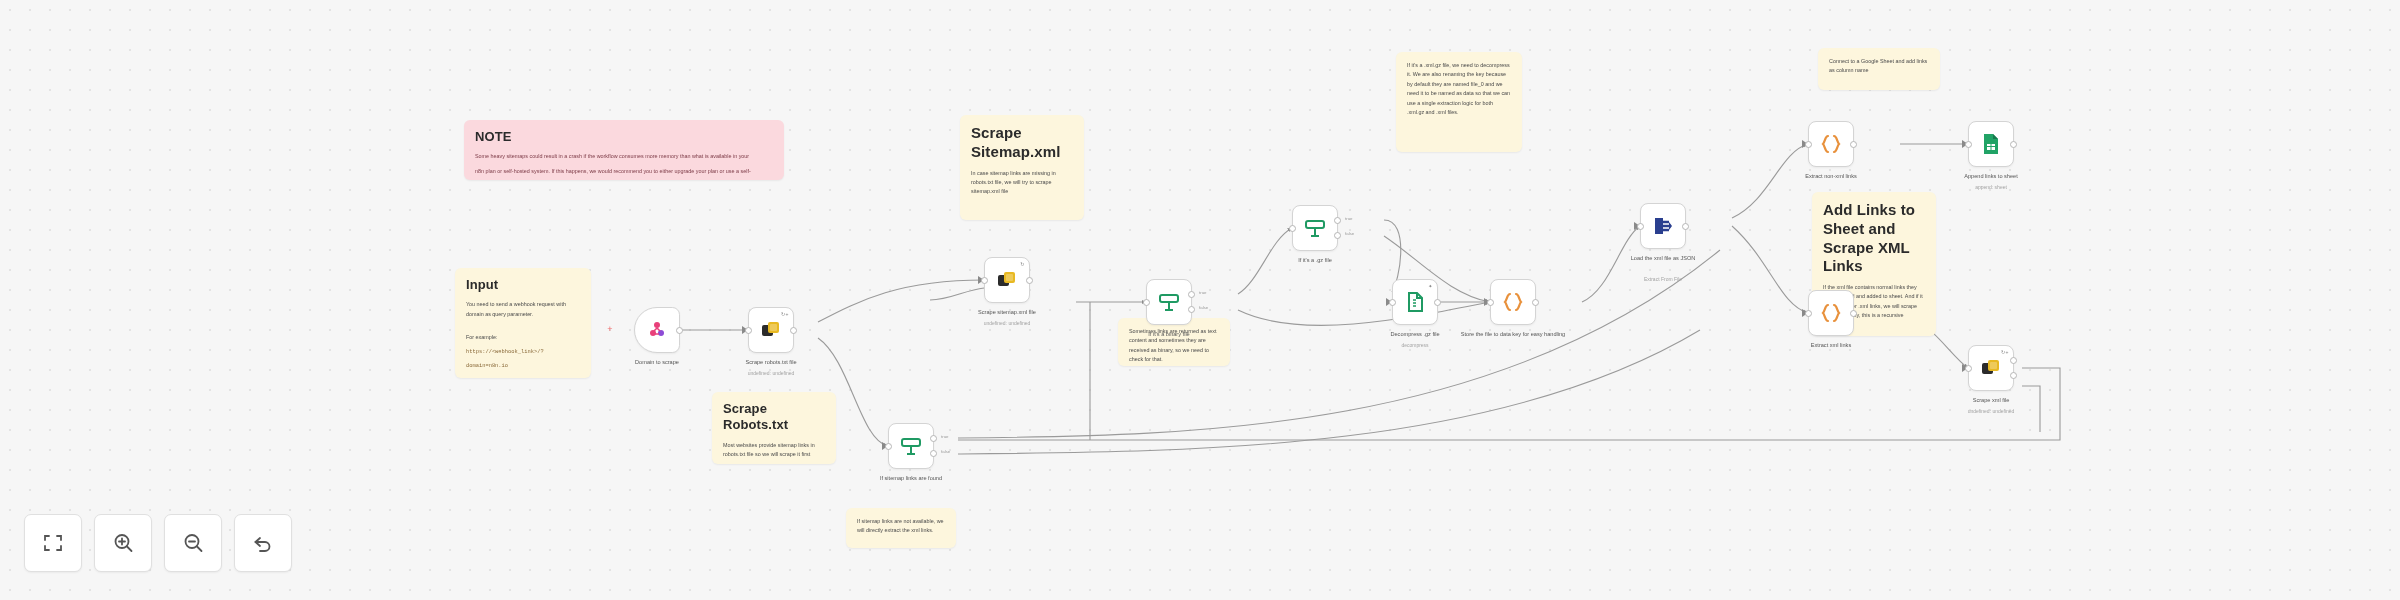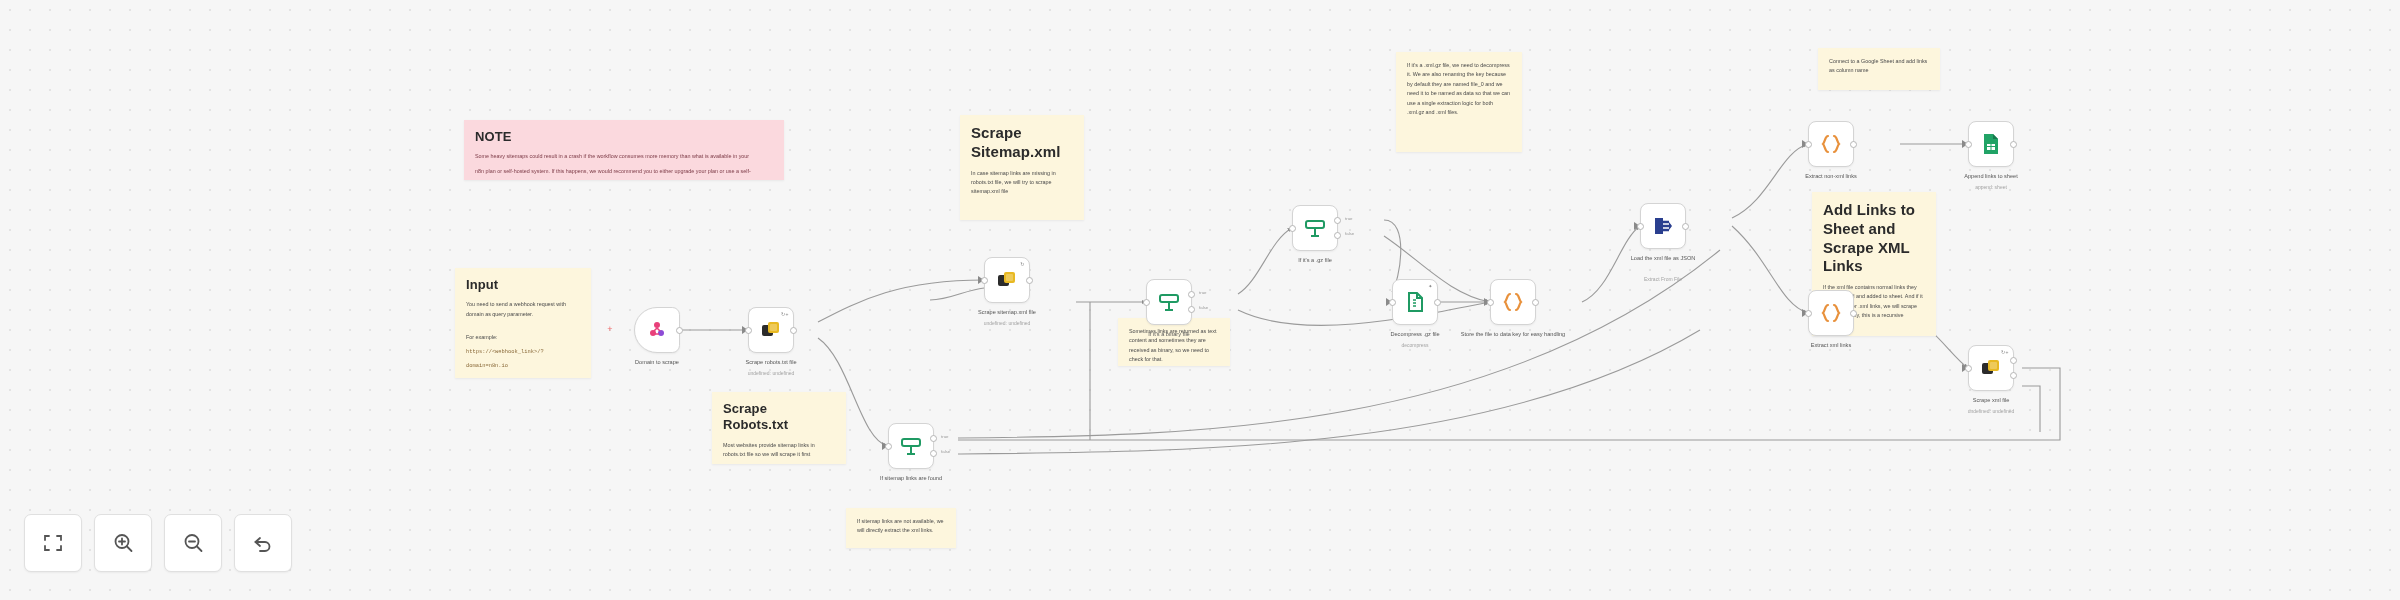--- a/index.html
+++ b/index.html
@@ -15,21 +15,21 @@
     background-color:#f6f6f6;
     background-image: radial-gradient(circle, #e3e3e3 1px, transparent 1px);
     background-size: 20px 20px;
   }
   .layer { position:absolute; inset:0; }
   svg.edges { position:absolute; inset:0; width:2400px; height:600px; pointer-events:none; }
 
   
   .sticky {
     position:absolute;
-    border-radius:0;
+    border-radius:6px;
     padding:9px 11px;
     box-shadow:0 1px 2px rgba(0,0,0,.06);
     overflow:hidden;
   }
   .sticky.yellow { background:#fdf6dd; }
   .sticky.pink   { background:#fbd9de; }
   .sticky h3 {
     font-size:13px; font-weight:700; color:#2b2b2b;
     line-height:1.25; margin-bottom:7px; letter-spacing:.1px;
   }
@@ -194,21 +194,21 @@
       <p>For example:</p>
       <p class="mono">https://&lt;webhook_link&gt;/?</p>
       <p class="mono">domain=n8n.io</p>
     </div>
 
     <div class="sticky yellow" style="left:960px; top:115px; width:124px; height:105px;">
       <h3 class="big">Scrape Sitemap.xml</h3>
       <p>In case sitemap links are missing in robots.txt file, we will try to scrape sitemap.xml file</p>
     </div>
 
-    <div class="sticky yellow" style="left:712px; top:392px; width:134px; height:72px;">
+    <div class="sticky yellow" style="left:712px; top:392px; width:124px; height:72px;">
       <h3>Scrape Robots.txt</h3>
       <p>Most websites provide sitemap links in robots.txt file so we will scrape it first</p>
     </div>
 
     <div class="sticky yellow" style="left:1118px; top:318px; width:112px; height:48px;">
       <p>Sometimes links are returned as text content and sometimes they are received as binary, so we need to check for that.</p>
     </div>
 
     <div class="sticky yellow" style="left:1396px; top:52px; width:126px; height:100px;">
       <p>If it's a .xml.gz file, we need to decompress it. We are also renaming the key because by default they are named file_0 and we need it to be named as data so that we can use a single extraction logic for both .xml.gz and .xml files.</p>

